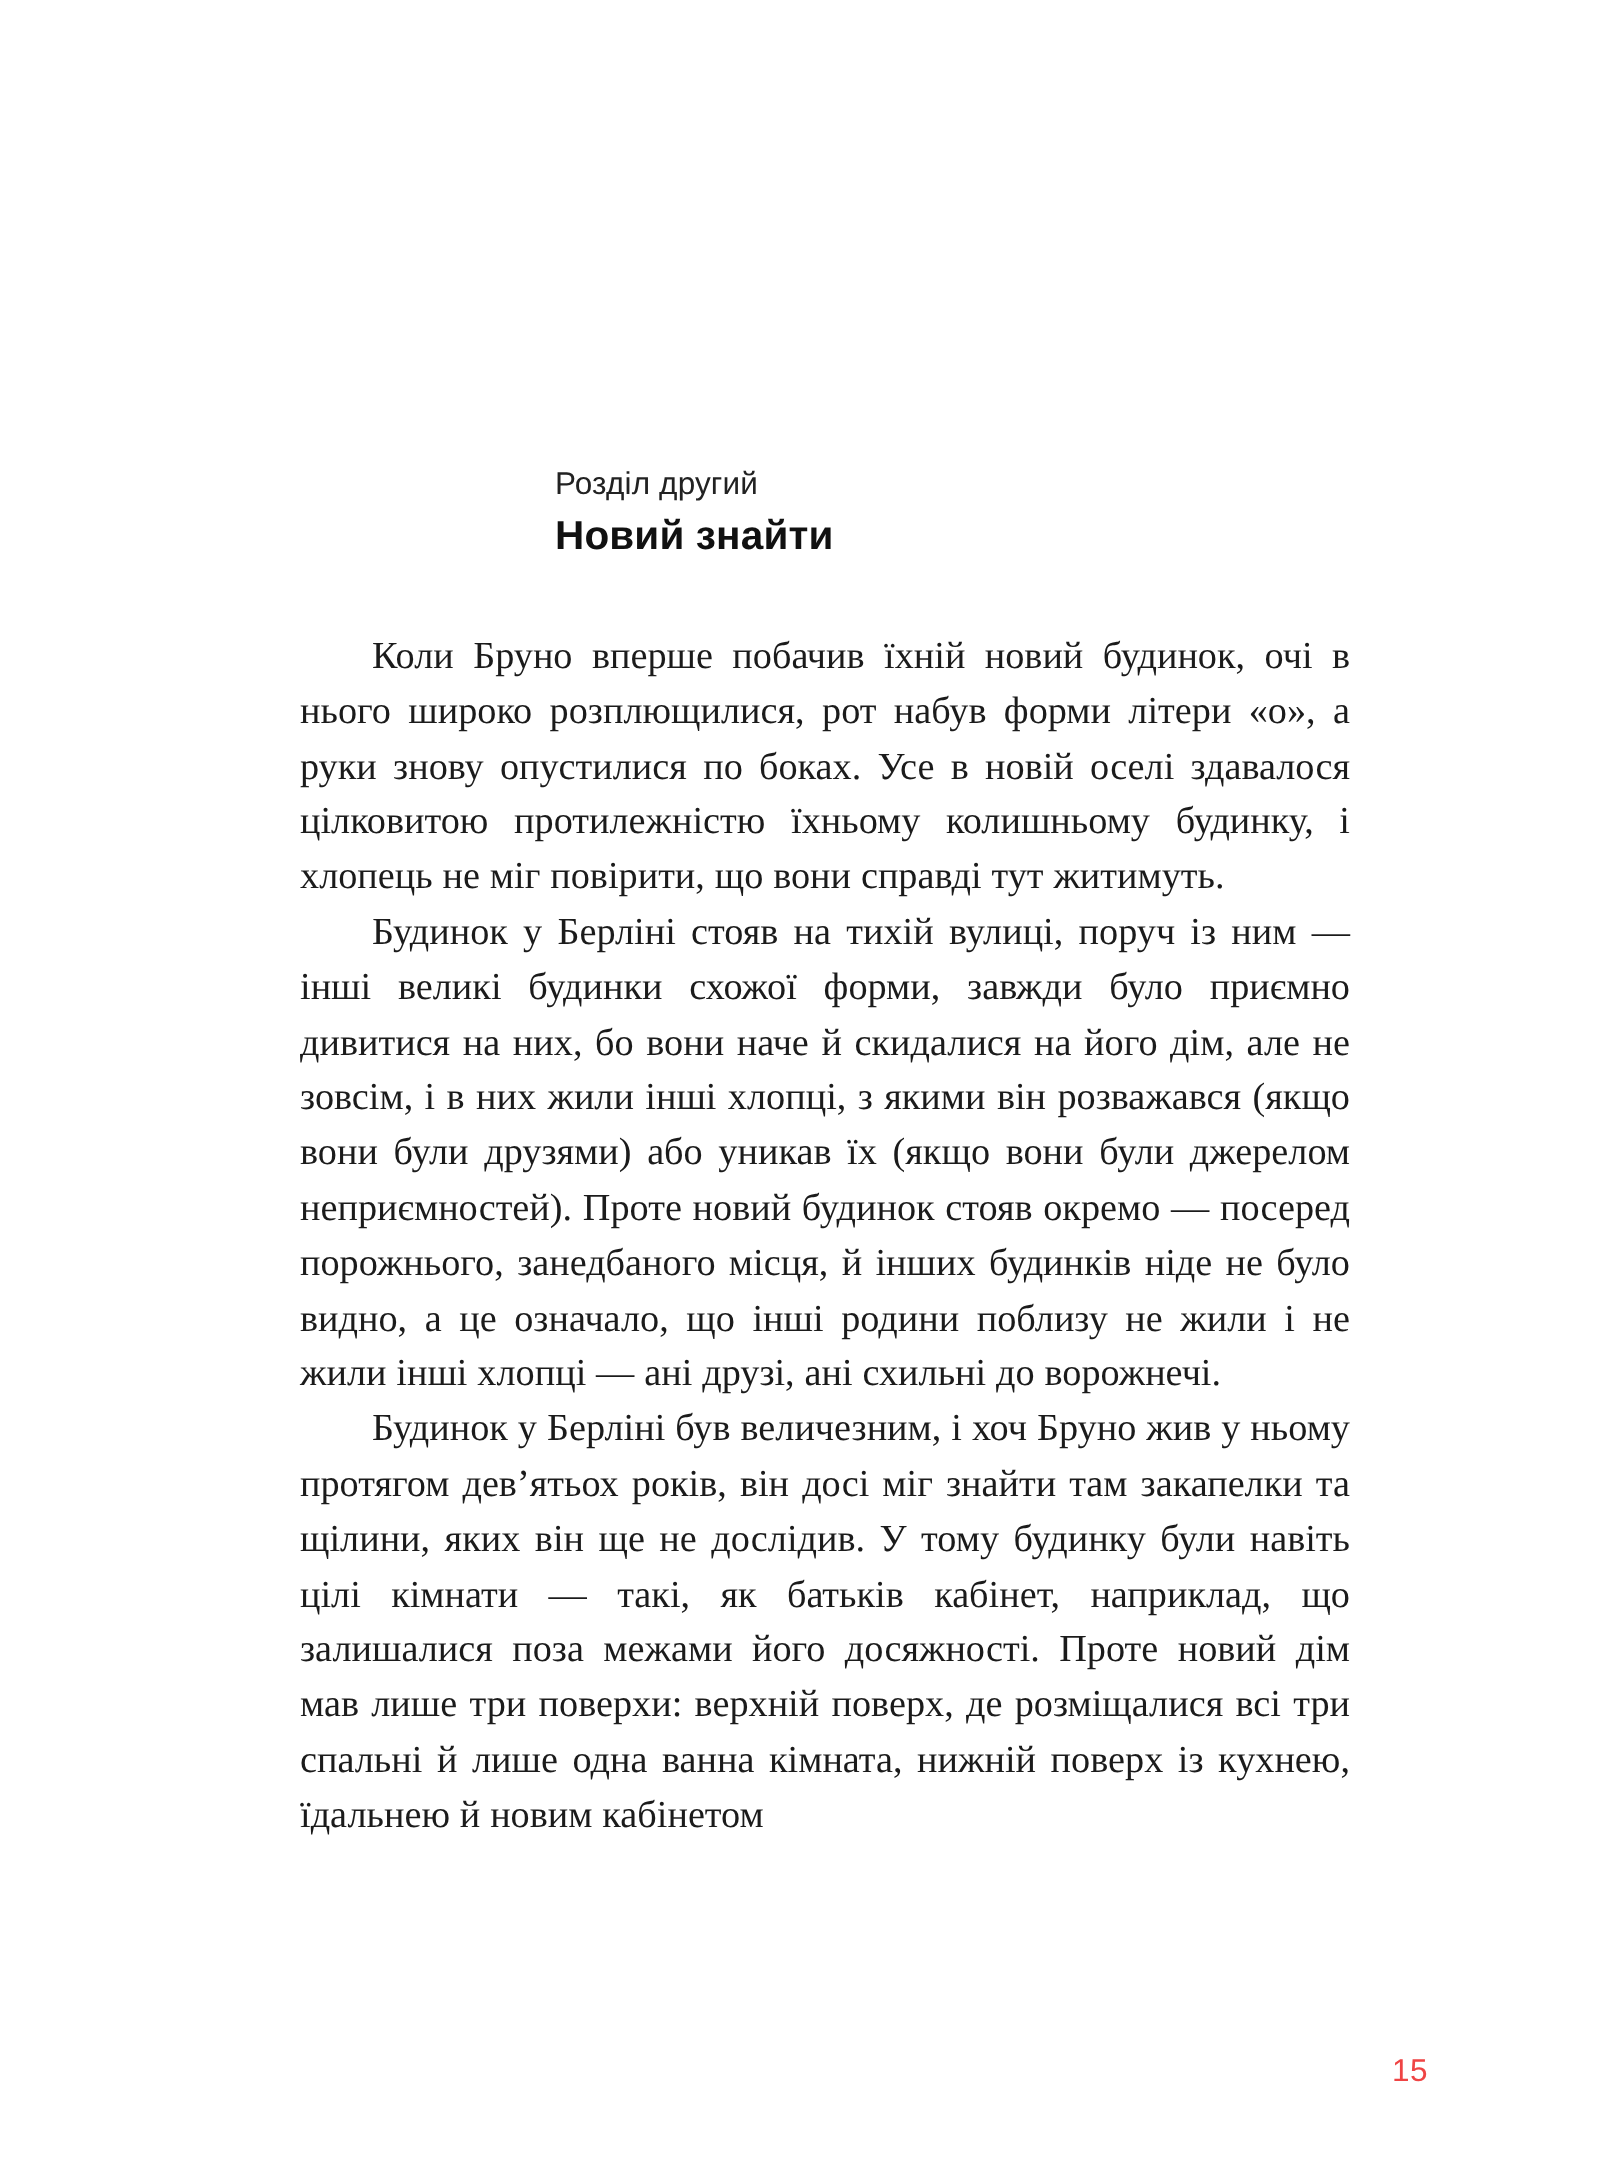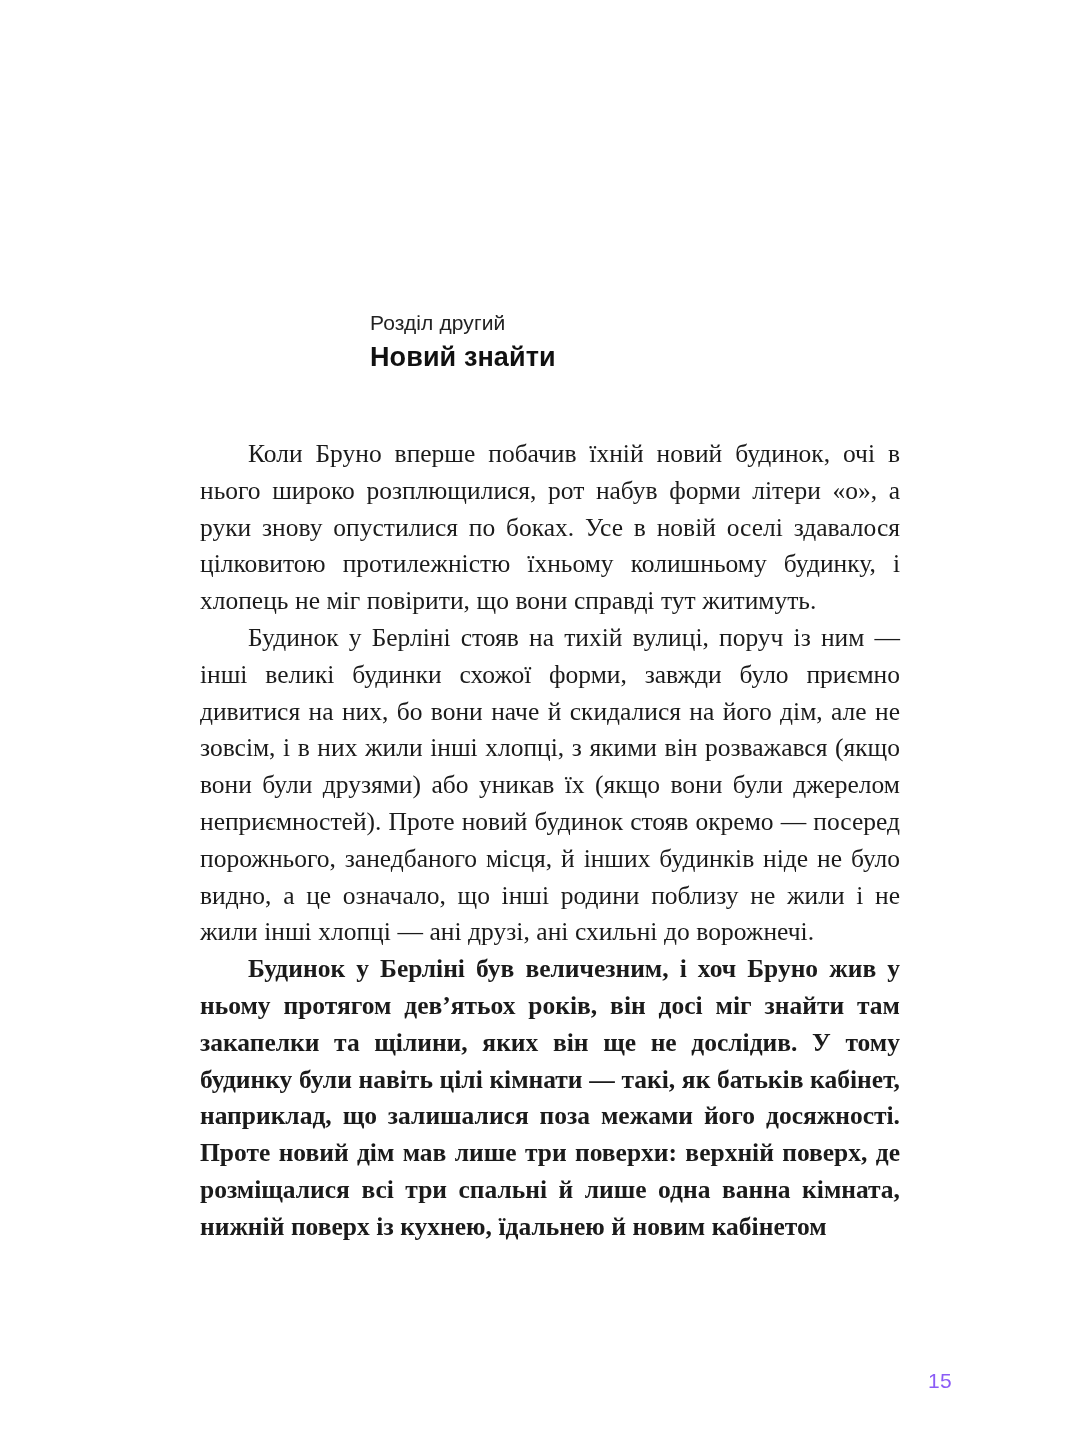--- a/index.html
+++ b/index.html
@@ -47,49 +47,48 @@
     line-height: 34px;
     color: #111111;
     letter-spacing: 0.1px;
     margin: 2px 0 0 0;
   }
 
   
   .body-column {
     position: absolute;
     left: 200px;
-    top: 436px;
+    top: 419px;
     width: 700px;
   }
   .body-paragraph {
     margin: 0;
     font-family: "Liberation Serif", "DejaVu Serif", serif;
     font-size: 25.5px;
     line-height: 36.8px;
     color: #1b1b1b;
     text-align: justify;
     text-indent: 48px;
     hyphens: manual;
     -webkit-hyphens: manual;
     word-spacing: 0.2px;
   }
   .body-paragraph:last-child {
     text-align: justify;
-    font-weight: bold;
   }
 
   
   .folio {
     position: absolute;
     right: 128px;
     bottom: 47px;
     font-family: "Liberation Sans", "DejaVu Sans", sans-serif;
     font-size: 21px;
     font-weight: 400;
-    color: #8b5cf6;
+    color: #ef4444;
     letter-spacing: 0.3px;
   }
 </style>
 </head>
 <body>
 
 <div class="page">
 
   <div class="chapter-head">
     <div class="chapter-eyebrow">Розділ другий</div>

